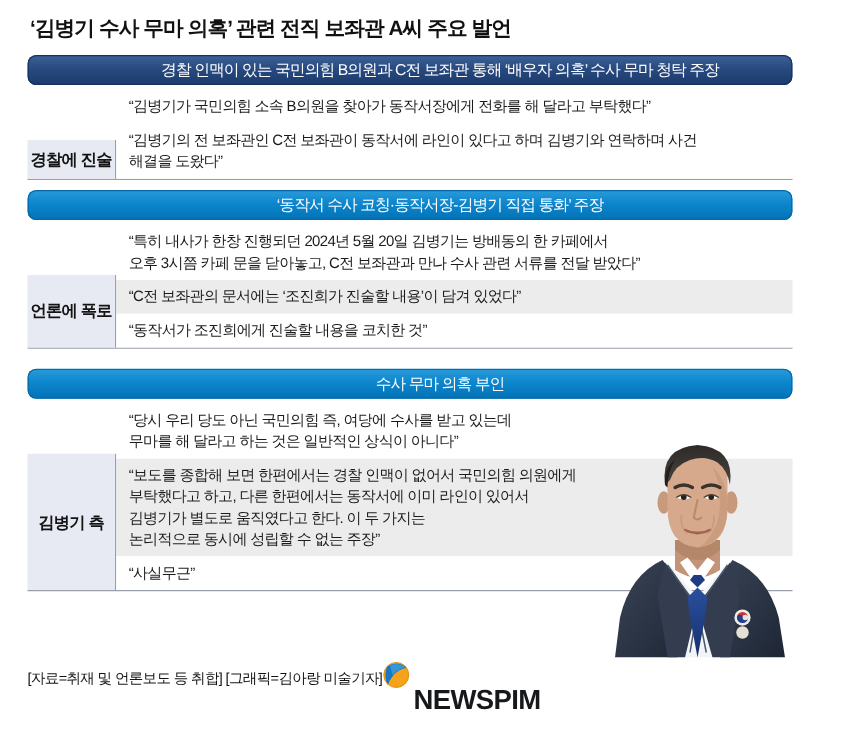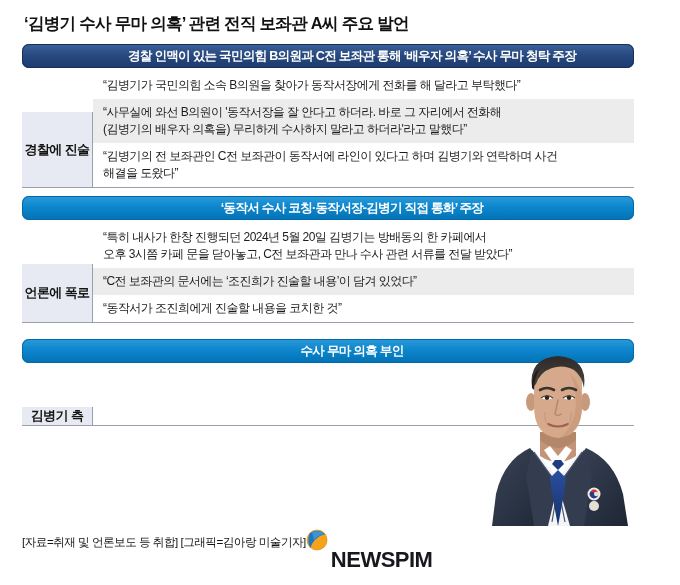--- a/index.html
+++ b/index.html
@@ -35,21 +35,21 @@
     white-space: nowrap;
   }
 
   
   .bar {
     position: relative;
     height: 24px;
     line-height: 24px;
     text-align: center;
     color: #ffffff;
-    font-weight: bold;
+    font-weight: normal;
     font-size: 12.6px;
     letter-spacing: -0.75px;
     border-radius: 7px;
     white-space: nowrap;
     overflow: hidden;
     z-index: 3;
     padding-left: 48px;
   }
   .bar.navy {
     background: linear-gradient(to bottom, #3a5f95 0%, #27497e 42%, #1d3a६b 100%);
@@ -148,42 +148,49 @@
 <div class="page">
 
   <div class="title">‘김병기 수사 무마 의혹’ 관련 전직 보좌관 A씨 주요 발언</div>
 
   <div class="bar navy">경찰 인맥이 있는 국민의힘 B의원과 C전 보좌관 통해 ‘배우자 의혹’ 수사 무마 청탁 주장</div>
   <div class="block first">
     <div class="labelcell">경찰에
 진술</div>
     <div class="rows">
       <div class="row">“김병기가 국민의힘 소속 B의원을 찾아가 동작서장에게 전화를 해 달라고 부탁했다”</div>
-      <div class="row alt">“사무실에 와선 B의원이 '동작서장을 잘 안다고 하더라. 바로 그 자리에서 전화해
- (김병기의 배우자 의혹을) 무리하게 수사하지 말라고 하더라'라고 말했다”</div>
       <div class="row">“김병기의 전 보좌관인 C전 보좌관이 동작서에 라인이 있다고 하며 김병기와 연락하며 사건
  해결을 도왔다”</div>
     </div>
   </div>
 
   <div class="bar blue" style="margin-top:8px;">‘동작서 수사 코칭·동작서장-김병기 직접 통화’ 주장</div>
   <div class="block" style="margin-top:4px;">
     <div class="labelcell">언론에
 폭로</div>
     <div class="rows">
       <div class="row">“특히 내사가 한창 진행되던 2024년 5월 20일 김병기는 방배동의 한 카페에서
  오후 3시쯤 카페 문을 닫아놓고, C전 보좌관과 만나 수사 관련 서류를 전달 받았다”</div>
       <div class="row alt">“C전 보좌관의 문서에는 ‘조진희가 진술할 내용’이 담겨 있었다”</div>
       <div class="row">“동작서가 조진희에게 진술할 내용을 코치한 것”</div>
     </div>
   </div>
 
   <div class="bar blue" style="margin-top:16px;">수사 무마 의혹 부인</div>
   <div class="block" style="margin-top:4px;">
     <div class="labelcell">김병기 측</div>
+    <div class="rows">
+      <div class="row">“당시 우리 당도 아닌 국민의힘 즉, 여당에 수사를 받고 있는데
+ 무마를 해 달라고 하는 것은 일반적인 상식이 아니다”</div>
+      <div class="row alt">“보도를 종합해 보면 한편에서는 경찰 인맥이 없어서 국민의힘 의원에게
+ 부탁했다고 하고, 다른 한편에서는 동작서에 이미 라인이 있어서
+ 김병기가 별도로 움직였다고 한다. 이 두 가지는
+ 논리적으로 동시에 성립할 수 없는 주장”</div>
+      <div class="row">“사실무근”</div>
+    </div>
   </div>
 
   <div class="photo">
     <svg width="152" height="182" viewBox="0 0 152 182" xmlns="http://www.w3.org/2000/svg">
       <defs>
         <linearGradient id="suitG" x1="0" y1="0" x2="1" y2="1">
           <stop offset="0%" stop-color="#3a4456"></stop>
           <stop offset="55%" stop-color="#2b3445"></stop>
           <stop offset="100%" stop-color="#1e2634"></stop>
         </linearGradient>

